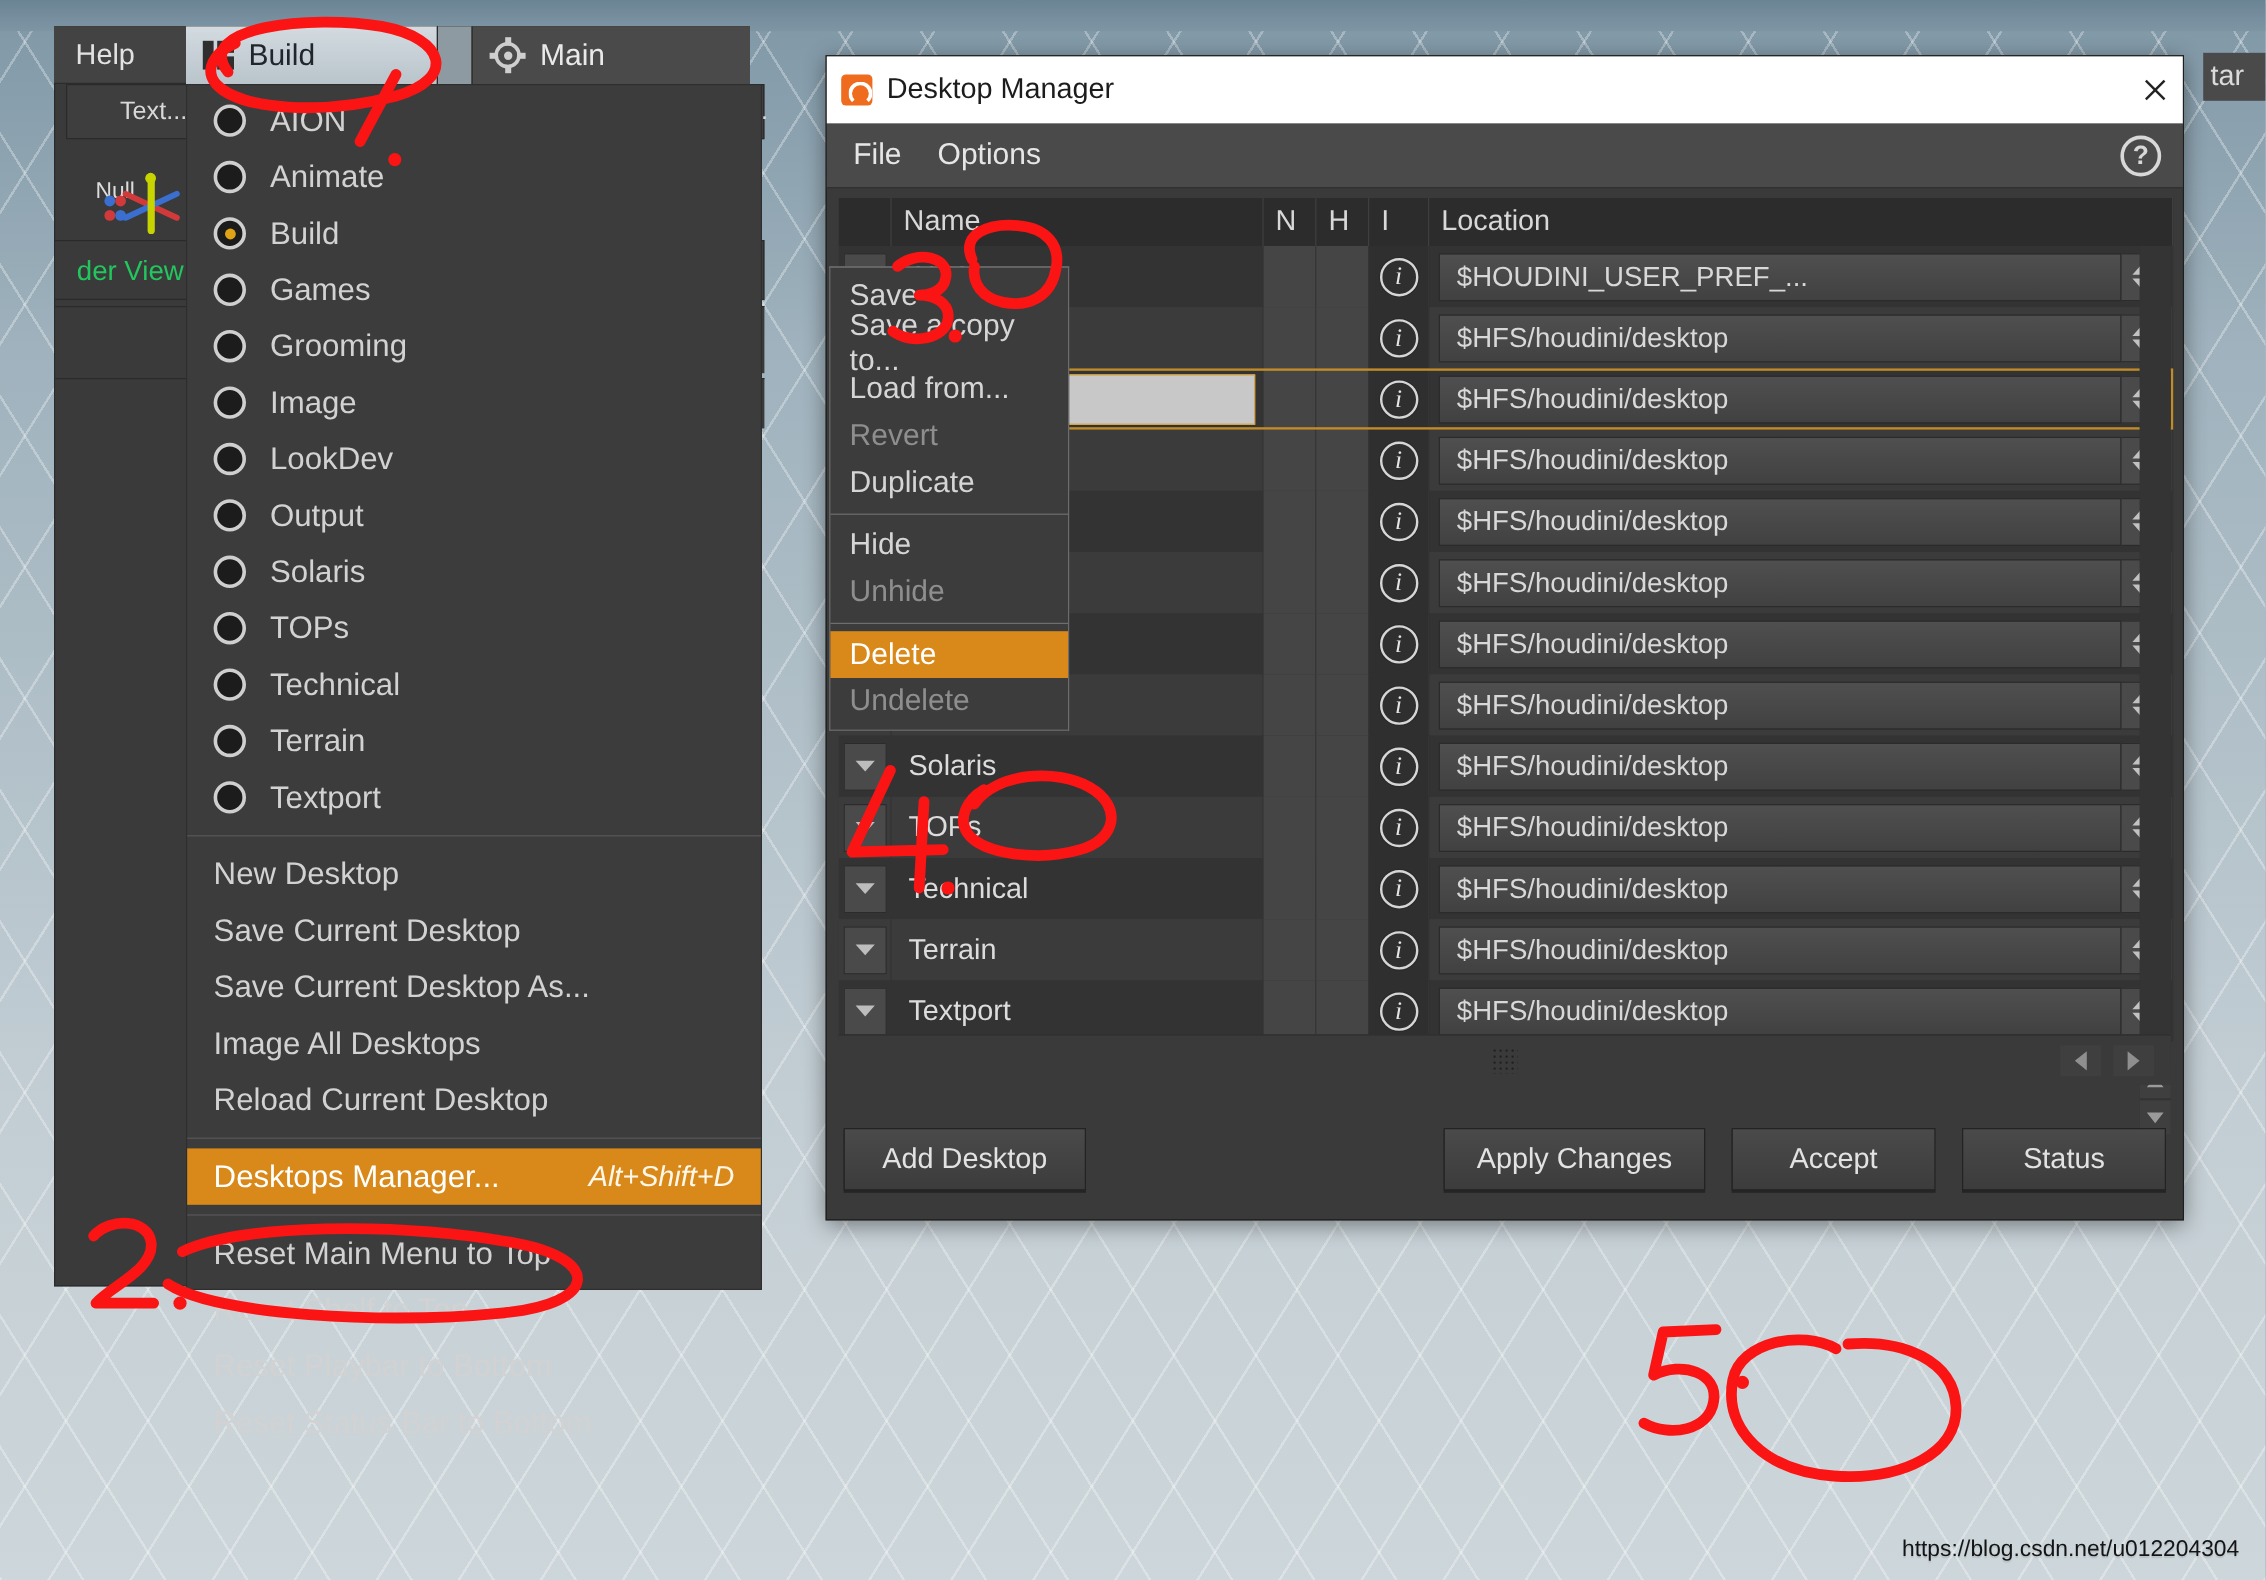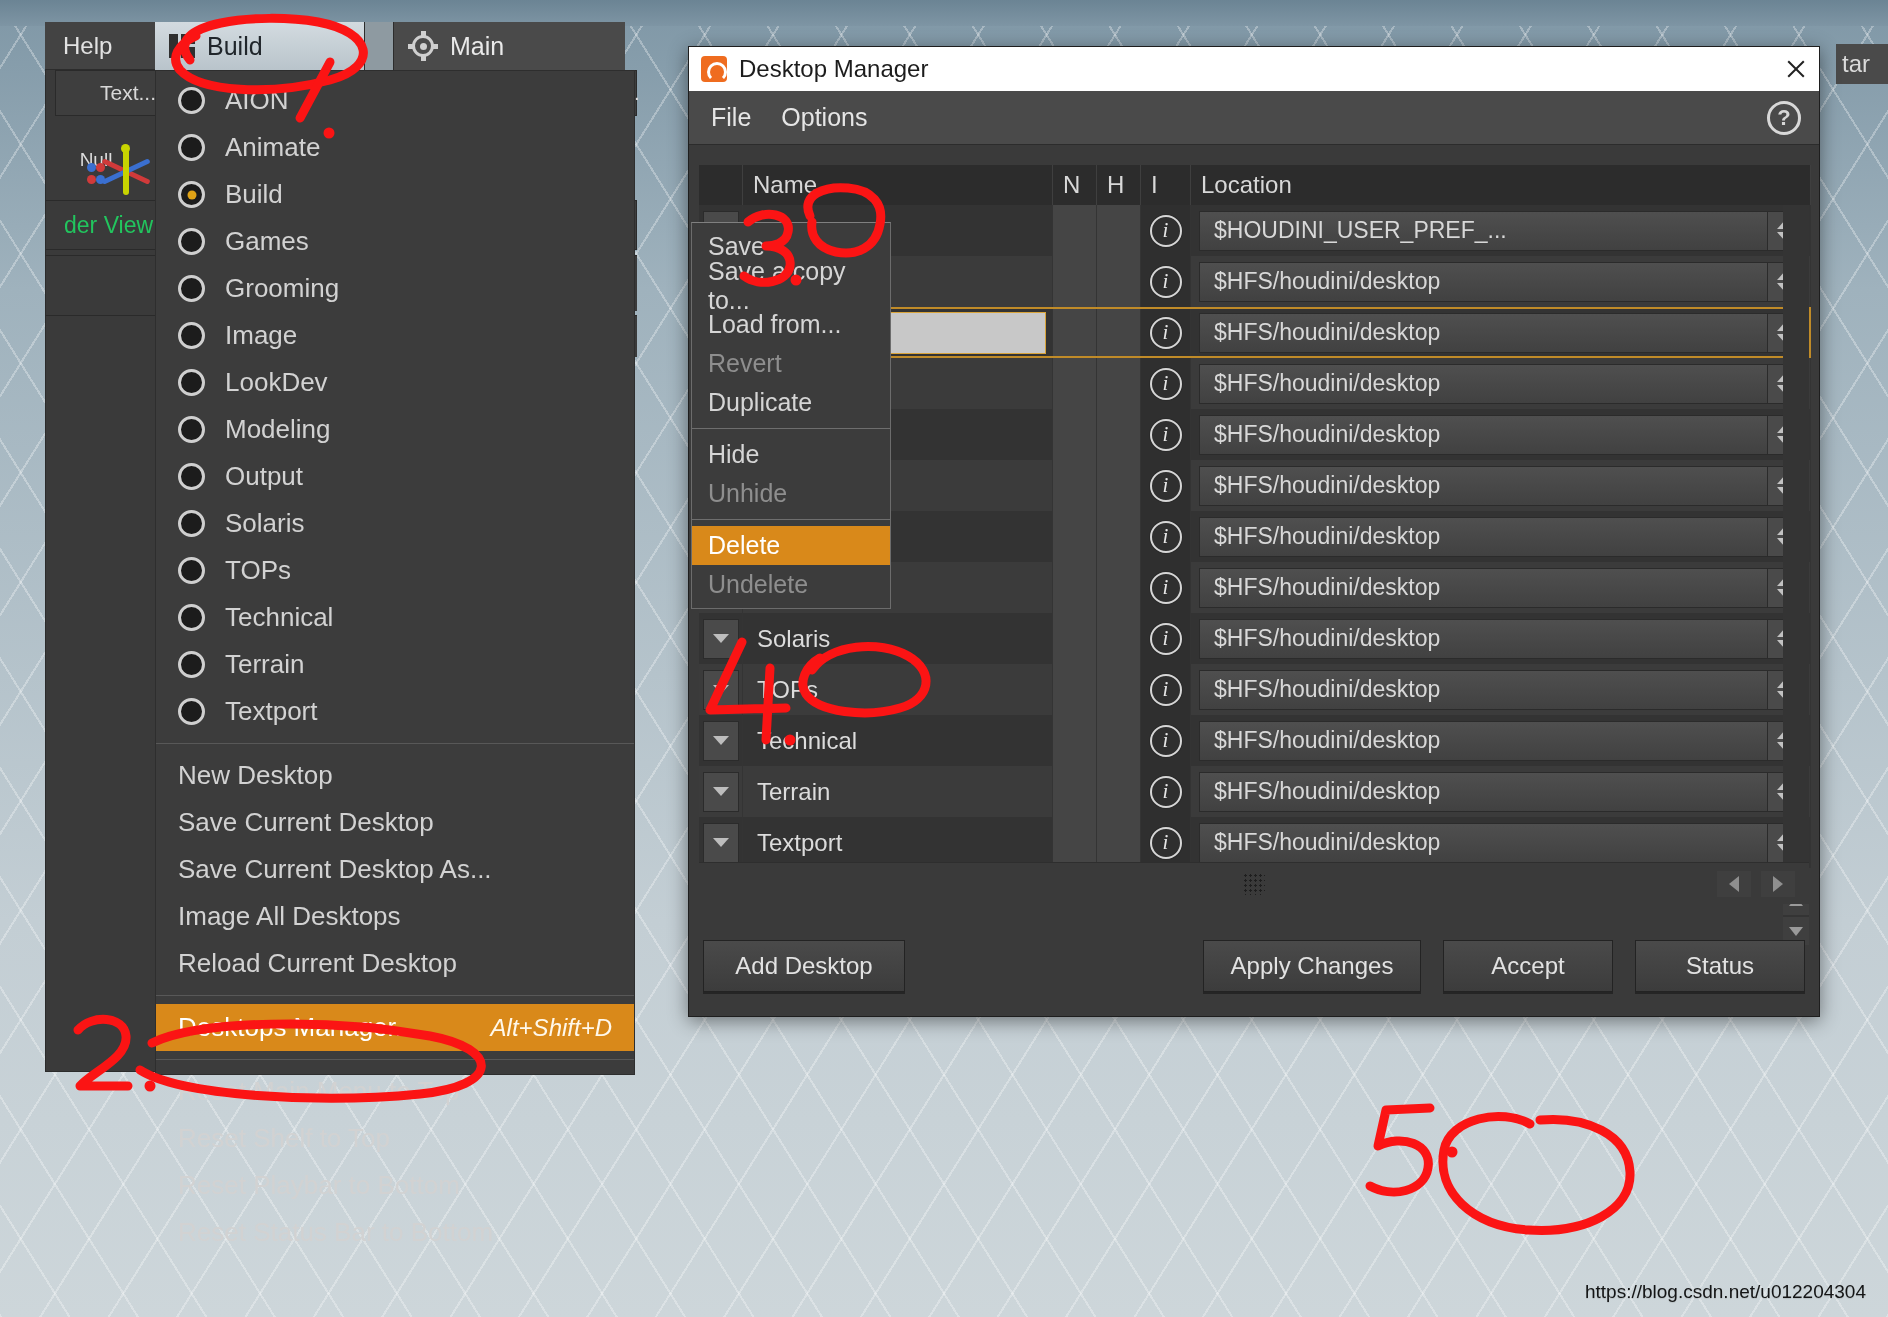--- a/index.html
+++ b/index.html
@@ -167,21 +167,21 @@
   }
   .menu-row.cmd{ padding-left:22px; }
 
   
   #dm{
     position:absolute; left:688px; top:46px; width:1132px; height:971px;
     background:#3a3a3a; border:1px solid #1e1e1e; z-index:50;
     box-shadow:0 4px 18px rgba(0,0,0,.45);
   }
   #dm-title{
-    height:44px; background:#ffffff; display:flex; align-items:center;
+    height:56px; background:#ffffff; display:flex; align-items:center;
     padding:0 6px 0 12px; gap:12px;
   }
   #dm-title .ttl{ color:#1c1c1c; font-size:24px;}
   .houdini-logo{
     width:26px;height:26px;background:#ef6c1f;border-radius:4px;position:relative;
     flex:0 0 auto;
   }
   .houdini-logo::after{
     content:"";position:absolute;left:6px;top:6px;width:14px;height:14px;
     border:3px solid #fff;border-radius:50%;border-bottom-color:transparent;
@@ -430,24 +430,20 @@
         <span class="radio-dot"></span>
         <span>Grooming</span>
       </div>
       <div class="menu-row radio">
         <span class="radio-dot"></span>
         <span>Image</span>
       </div>
       <div class="menu-row radio">
         <span class="radio-dot"></span>
         <span>LookDev</span>
-      </div>
-      <div class="menu-row radio">
-        <span class="radio-dot"></span>
-        <span>Modeling</span>
       </div>
       <div class="menu-row radio">
         <span class="radio-dot"></span>
         <span>Output</span>
       </div>
       <div class="menu-row radio">
         <span class="radio-dot"></span>
         <span>Solaris</span>
       </div>
       <div class="menu-row radio">

